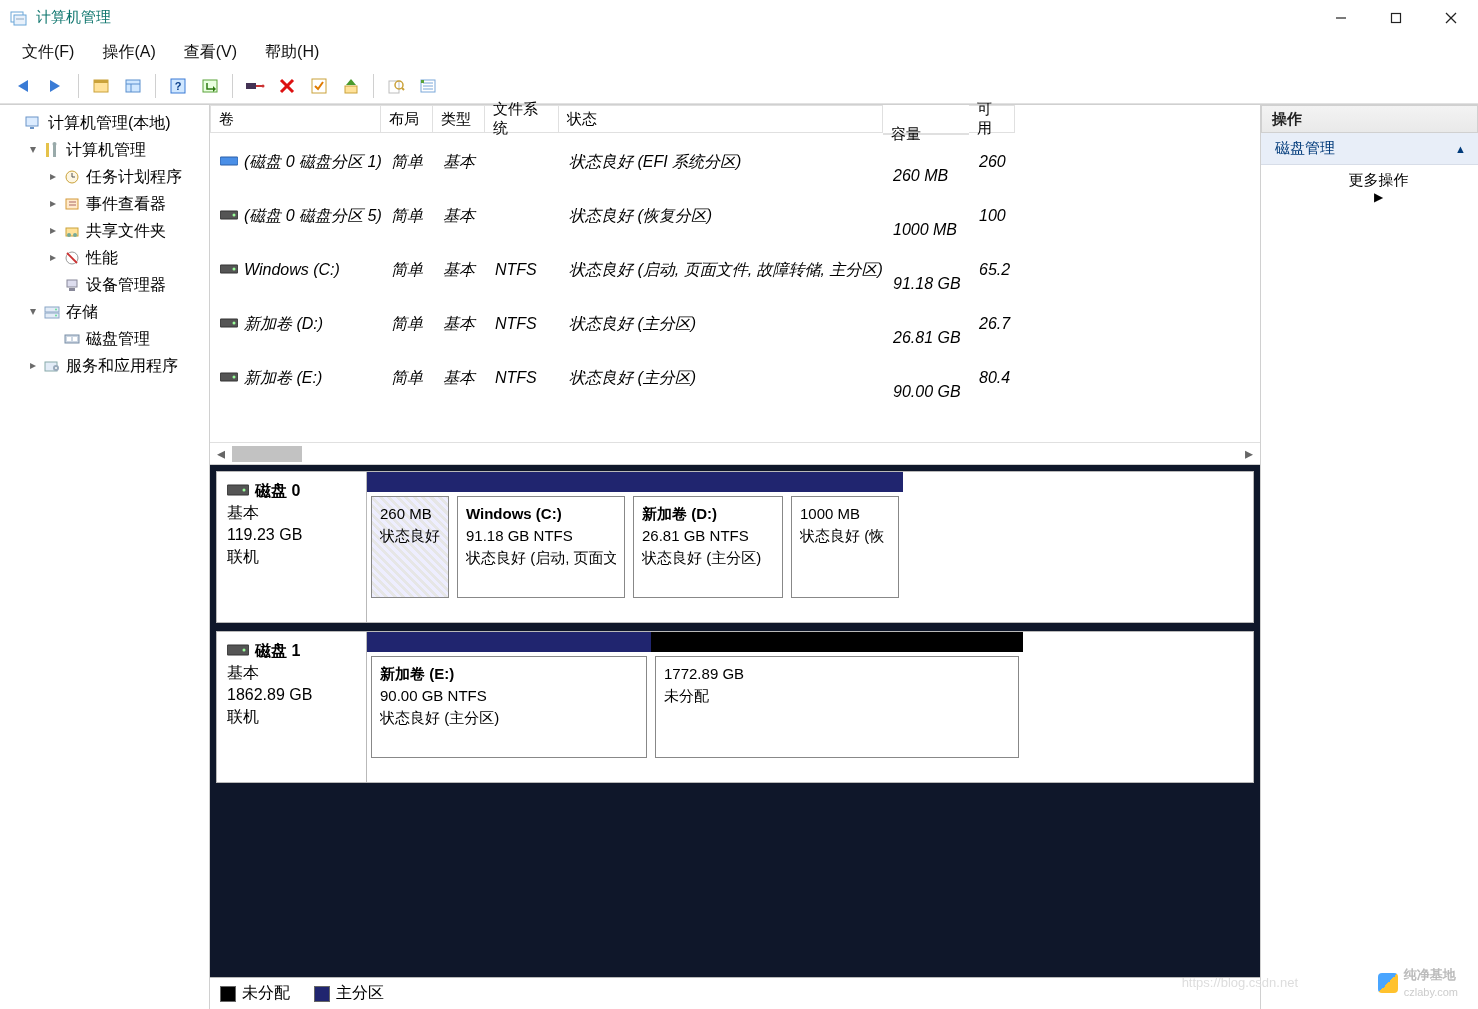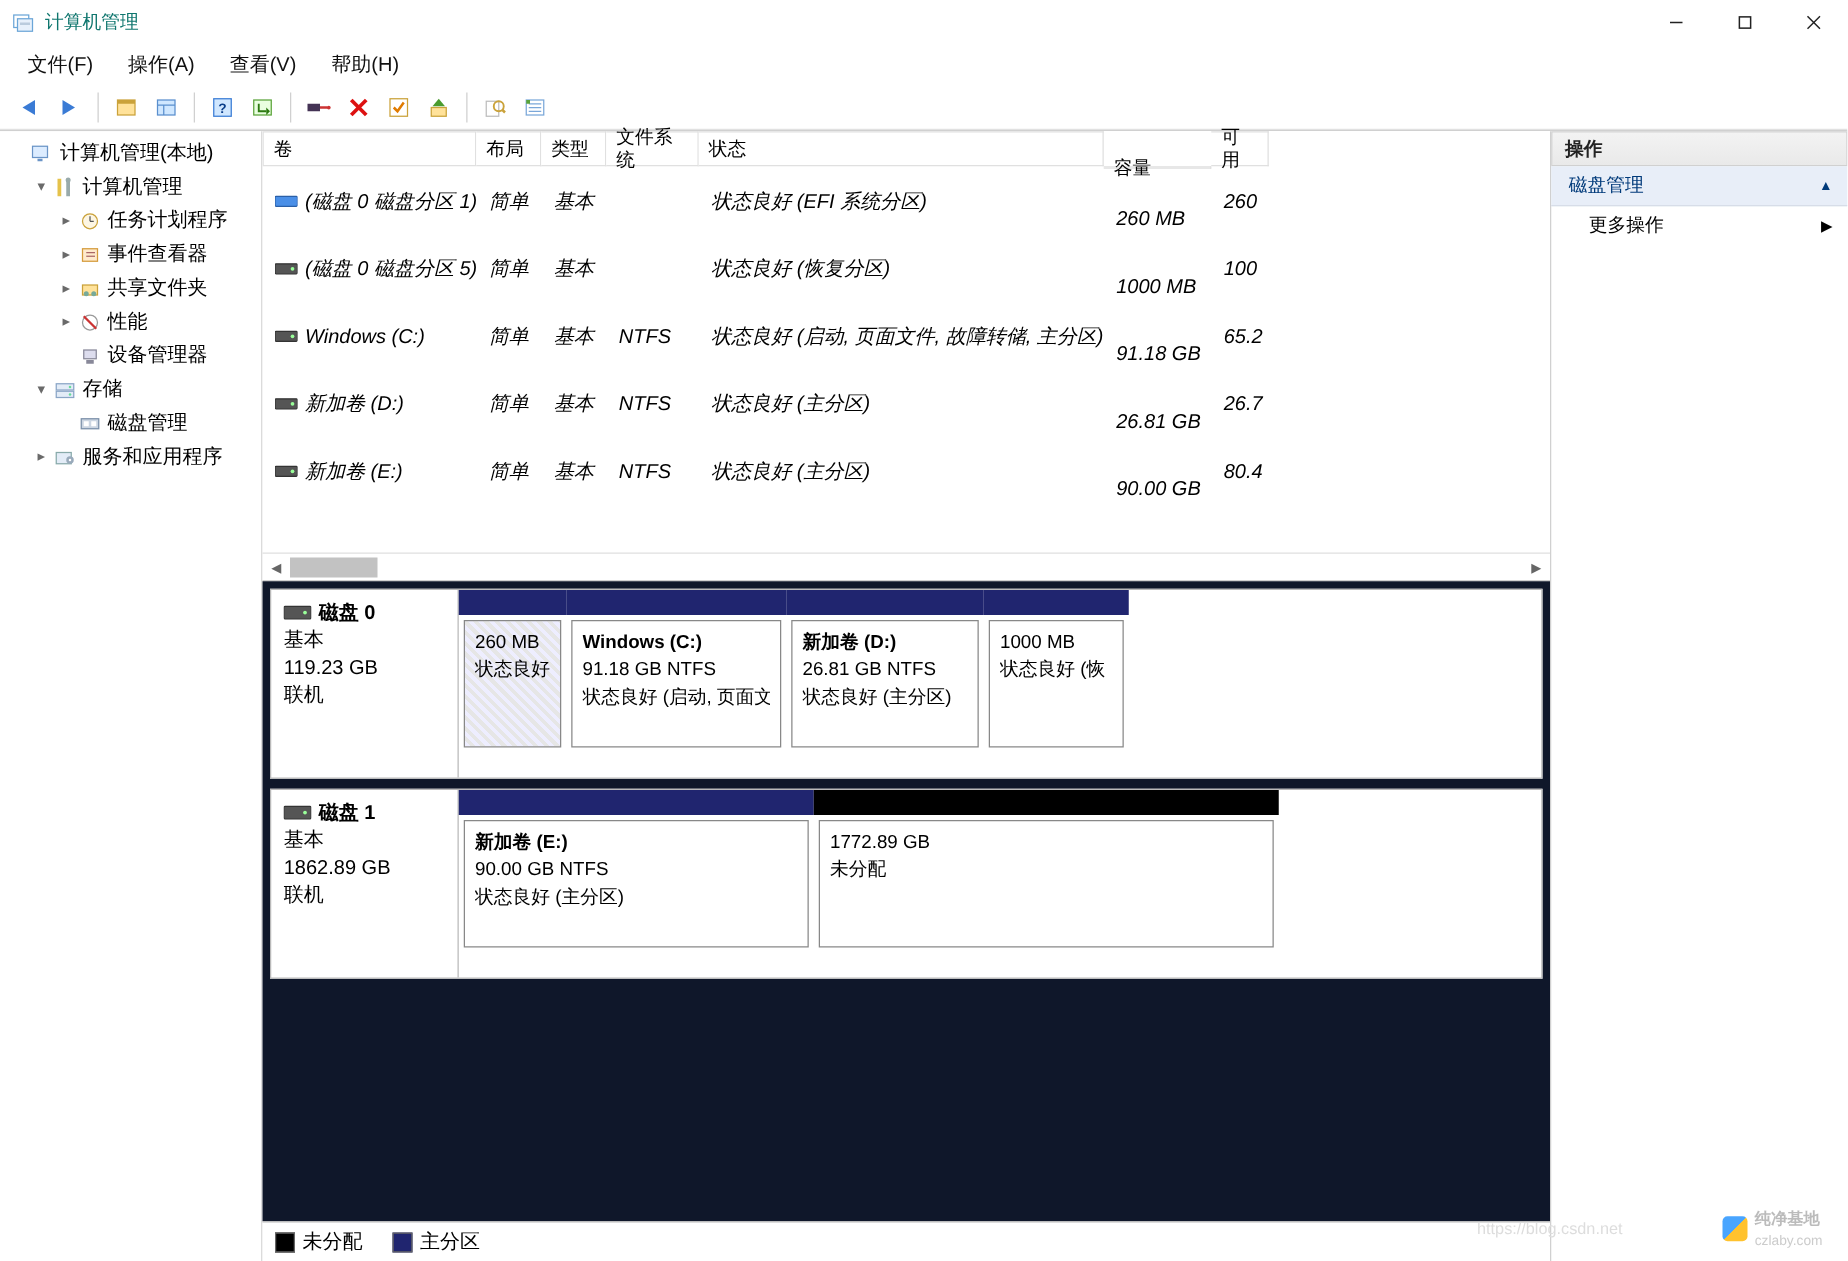--- a/index.html
+++ b/index.html
@@ -20,21 +20,21 @@
 
   
   .toolbar { height:36px; display:flex; align-items:center; padding:0 8px; background:#fff; border-bottom:1px solid #e1e1e1;}
   .tbtn { width:28px; height:28px; margin:0 2px; display:flex; align-items:center; justify-content:center; border:1px solid transparent; }
   .tdiv { width:1px; height:24px; background:#d0d0d0; margin:0 6px;}
 
   
   .body { display:flex; height:calc(1009px - 36px - 32px - 36px); border-top:1px solid #d0d0d0;}
   .left { width:210px; border-right:1px solid #d0d0d0; background:#fff; padding:4px 0; overflow:hidden;}
   .center { flex:1; display:flex; flex-direction:column; min-width:0; background:#fff; }
-  .right { width:238px; border-left:1px solid #d0d0d0; background:#fff;}
+  .right { width:218px; border-left:1px solid #d0d0d0; background:#fff;}
 
   
   .tree { font-size:16px; line-height:27px; }
   .tnode { display:flex; align-items:center; white-space:nowrap; padding-right:8px;}
   .twist { width:18px; text-align:center; color:#6a6a6a; font-size:12px; cursor:default;}
   .twist.empty { color:transparent;}
   .ticon { width:20px; height:20px; display:inline-flex; align-items:center; justify-content:center; margin-right:4px;}
   .ind0 { padding-left:6px;} .ind1 { padding-left:24px;} .ind2 { padding-left:44px;}
 
   
@@ -68,21 +68,21 @@
   .part .pline { white-space:nowrap; overflow:hidden;}
 
   
   .legend { height:32px; border-top:1px solid #b9b9b9; display:flex; align-items:center; padding:0 10px; font-size:16px;}
   .swatch { width:16px; height:16px; display:inline-block; border:1px solid #666; margin-right:6px;}
   .legend span.leglabel { margin-right:24px;}
 
   
   .right .ahdr { height:28px; display:flex; align-items:center; padding:0 10px; background:linear-gradient(#f3f3f3,#e9e9e9); border:1px solid #d0d0d0; font-size:15px; font-weight:bold; color:#222;}
   .right .asec { display:flex; align-items:center; justify-content:space-between; padding:6px 12px 6px 14px; font-size:15px; background:#e8eef8; border-bottom:1px solid #d7dde8; color:#003a7a;}
-  .right .aitem { display:flex; align-items:center; justify-content:space-between; padding:6px 12px 6px 30px; font-size:15px;}
+  .right .aitem { display:flex; align-items:center; justify-content:space-between; padding:6px 12px 6px 30px; font-size:15px;flex-direction:column;}
   .tri { font-size:11px; }
   .arrow-r { font-size:12px;}
 
   
   .wm { position:fixed; right:20px; bottom:10px; font-size:13px; color:#bbb; display:flex; align-items:center; gap:6px;}
   .wm .wmbox{ width:20px; height:20px; background:linear-gradient(135deg,#49a5ff 50%,#ffc22e 50%); border-radius:4px;}
   .wm .faint{ color:#ddd; font-size:13px; position:absolute; right:160px;}
 
   
   .c-vol { width:171px;} .c-lay { width:52px;} .c-typ { width:52px;} .c-fs { width:74px;} .c-st { width:324px;} .c-cap { width:86px;margin-top:28px;} .c-free { width:46px;}

